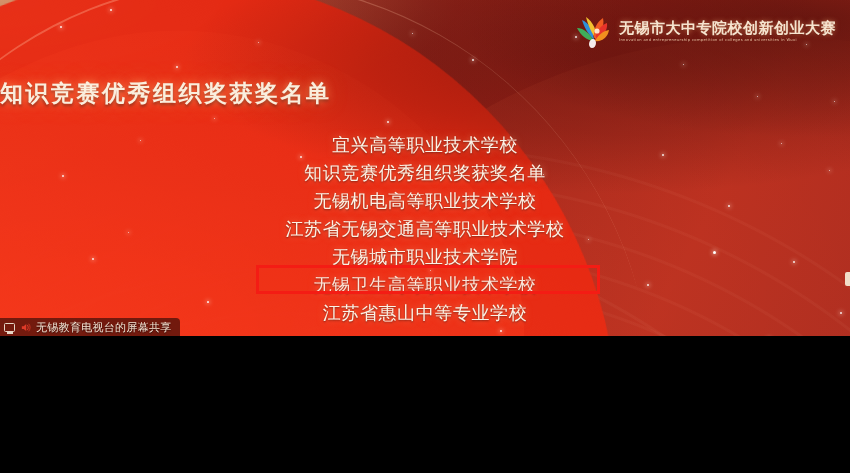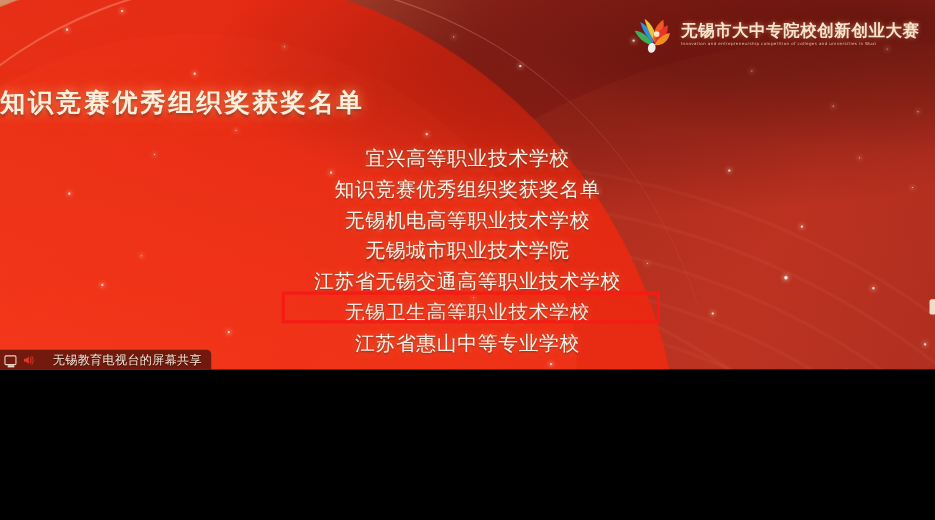--- a/index.html
+++ b/index.html
@@ -201,21 +201,20 @@
     width: 6px; height: 1.4px; background: #e7d6c6;
   }
   .share-bar .spk {
     position: relative; width: 11px; height: 11px;
     display: flex; align-items: center; justify-content: center;
   }
   .share-bar .spk svg { display: block; }
   .share-bar .txt {
     font-size: 11px; color: #f5e6d6; letter-spacing: .3px; white-space: nowrap;
     text-shadow: 0 1px 1px rgba(0,0,0,.6);
-    margin-left: 12px;
   }
 </style>
 </head>
 <body>
 
 <div id="screen">
 
   <div class="bg-base"></div>
   <div class="rings"></div>
   <div class="rings2"></div>
@@ -294,22 +293,22 @@
       <div class="logo-en">Innovation and entrepreneurship competition of colleges and universities in Wuxi</div>
     </div>
   </div>
 
   <div class="title">知识竞赛优秀组织奖获奖名单</div>
 
   <div class="list" id="award-list">
       <div class="list-item">宜兴高等职业技术学校</div>
       <div class="list-item">知识竞赛优秀组织奖获奖名单</div>
       <div class="list-item">无锡机电高等职业技术学校</div>
+      <div class="list-item">江苏省无锡交通高等职业技术学校</div>
       <div class="list-item">无锡城市职业技术学院</div>
-      <div class="list-item">江苏省无锡交通高等职业技术学校</div>
       <div class="list-item">无锡卫生高等职业技术学校</div>
       <div class="list-item">江苏省惠山中等专业学校</div>
     </div>
 
   <div class="highlight-box"></div>
 
   <div class="side-tab">
     <span class="bars">
       <i></i>
         <i></i>

